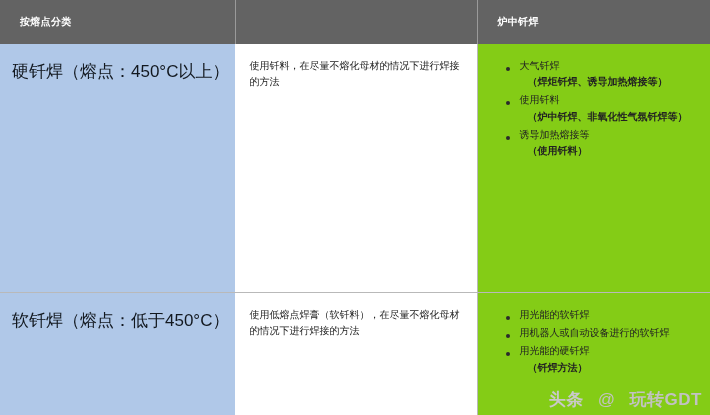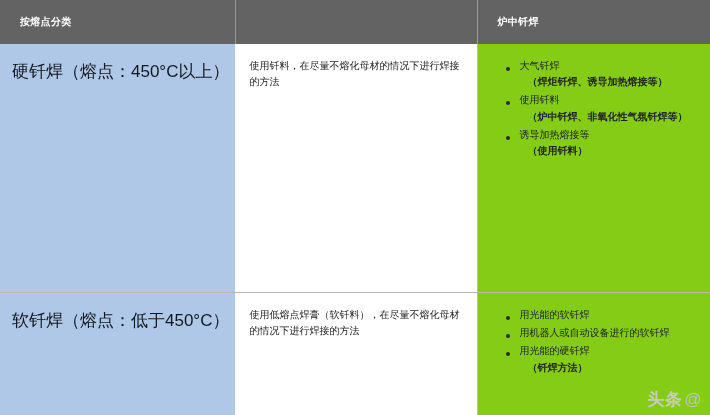--- a/index.html
+++ b/index.html
@@ -111,21 +111,21 @@
     font-weight: bold;
   }
 
   
   .watermark {
     position: absolute;
     right: 8px;
     bottom: 4px;
     display: flex;
     align-items: center;
-    gap: 2px;
+    gap: 14px;
     color: #c2c2c2;
     font-size: 17px;
     font-weight: bold;
     letter-spacing: 0.5px;
     pointer-events: none;
     white-space: nowrap;
   }
   .watermark .wm-logo {
     color: #c9c9c9;
     font-size: 17px;
@@ -198,15 +198,16 @@
           </ul>
         </td>
       </tr>
 
     </tbody>
   </table>
 
   <div class="watermark">
     <span class="wm-logo">头条</span>
     <span class="wm-at">@</span>
+    <span class="wm-name">玩转GDT</span>
   </div>
 
 </div>
 
 </body></html>

